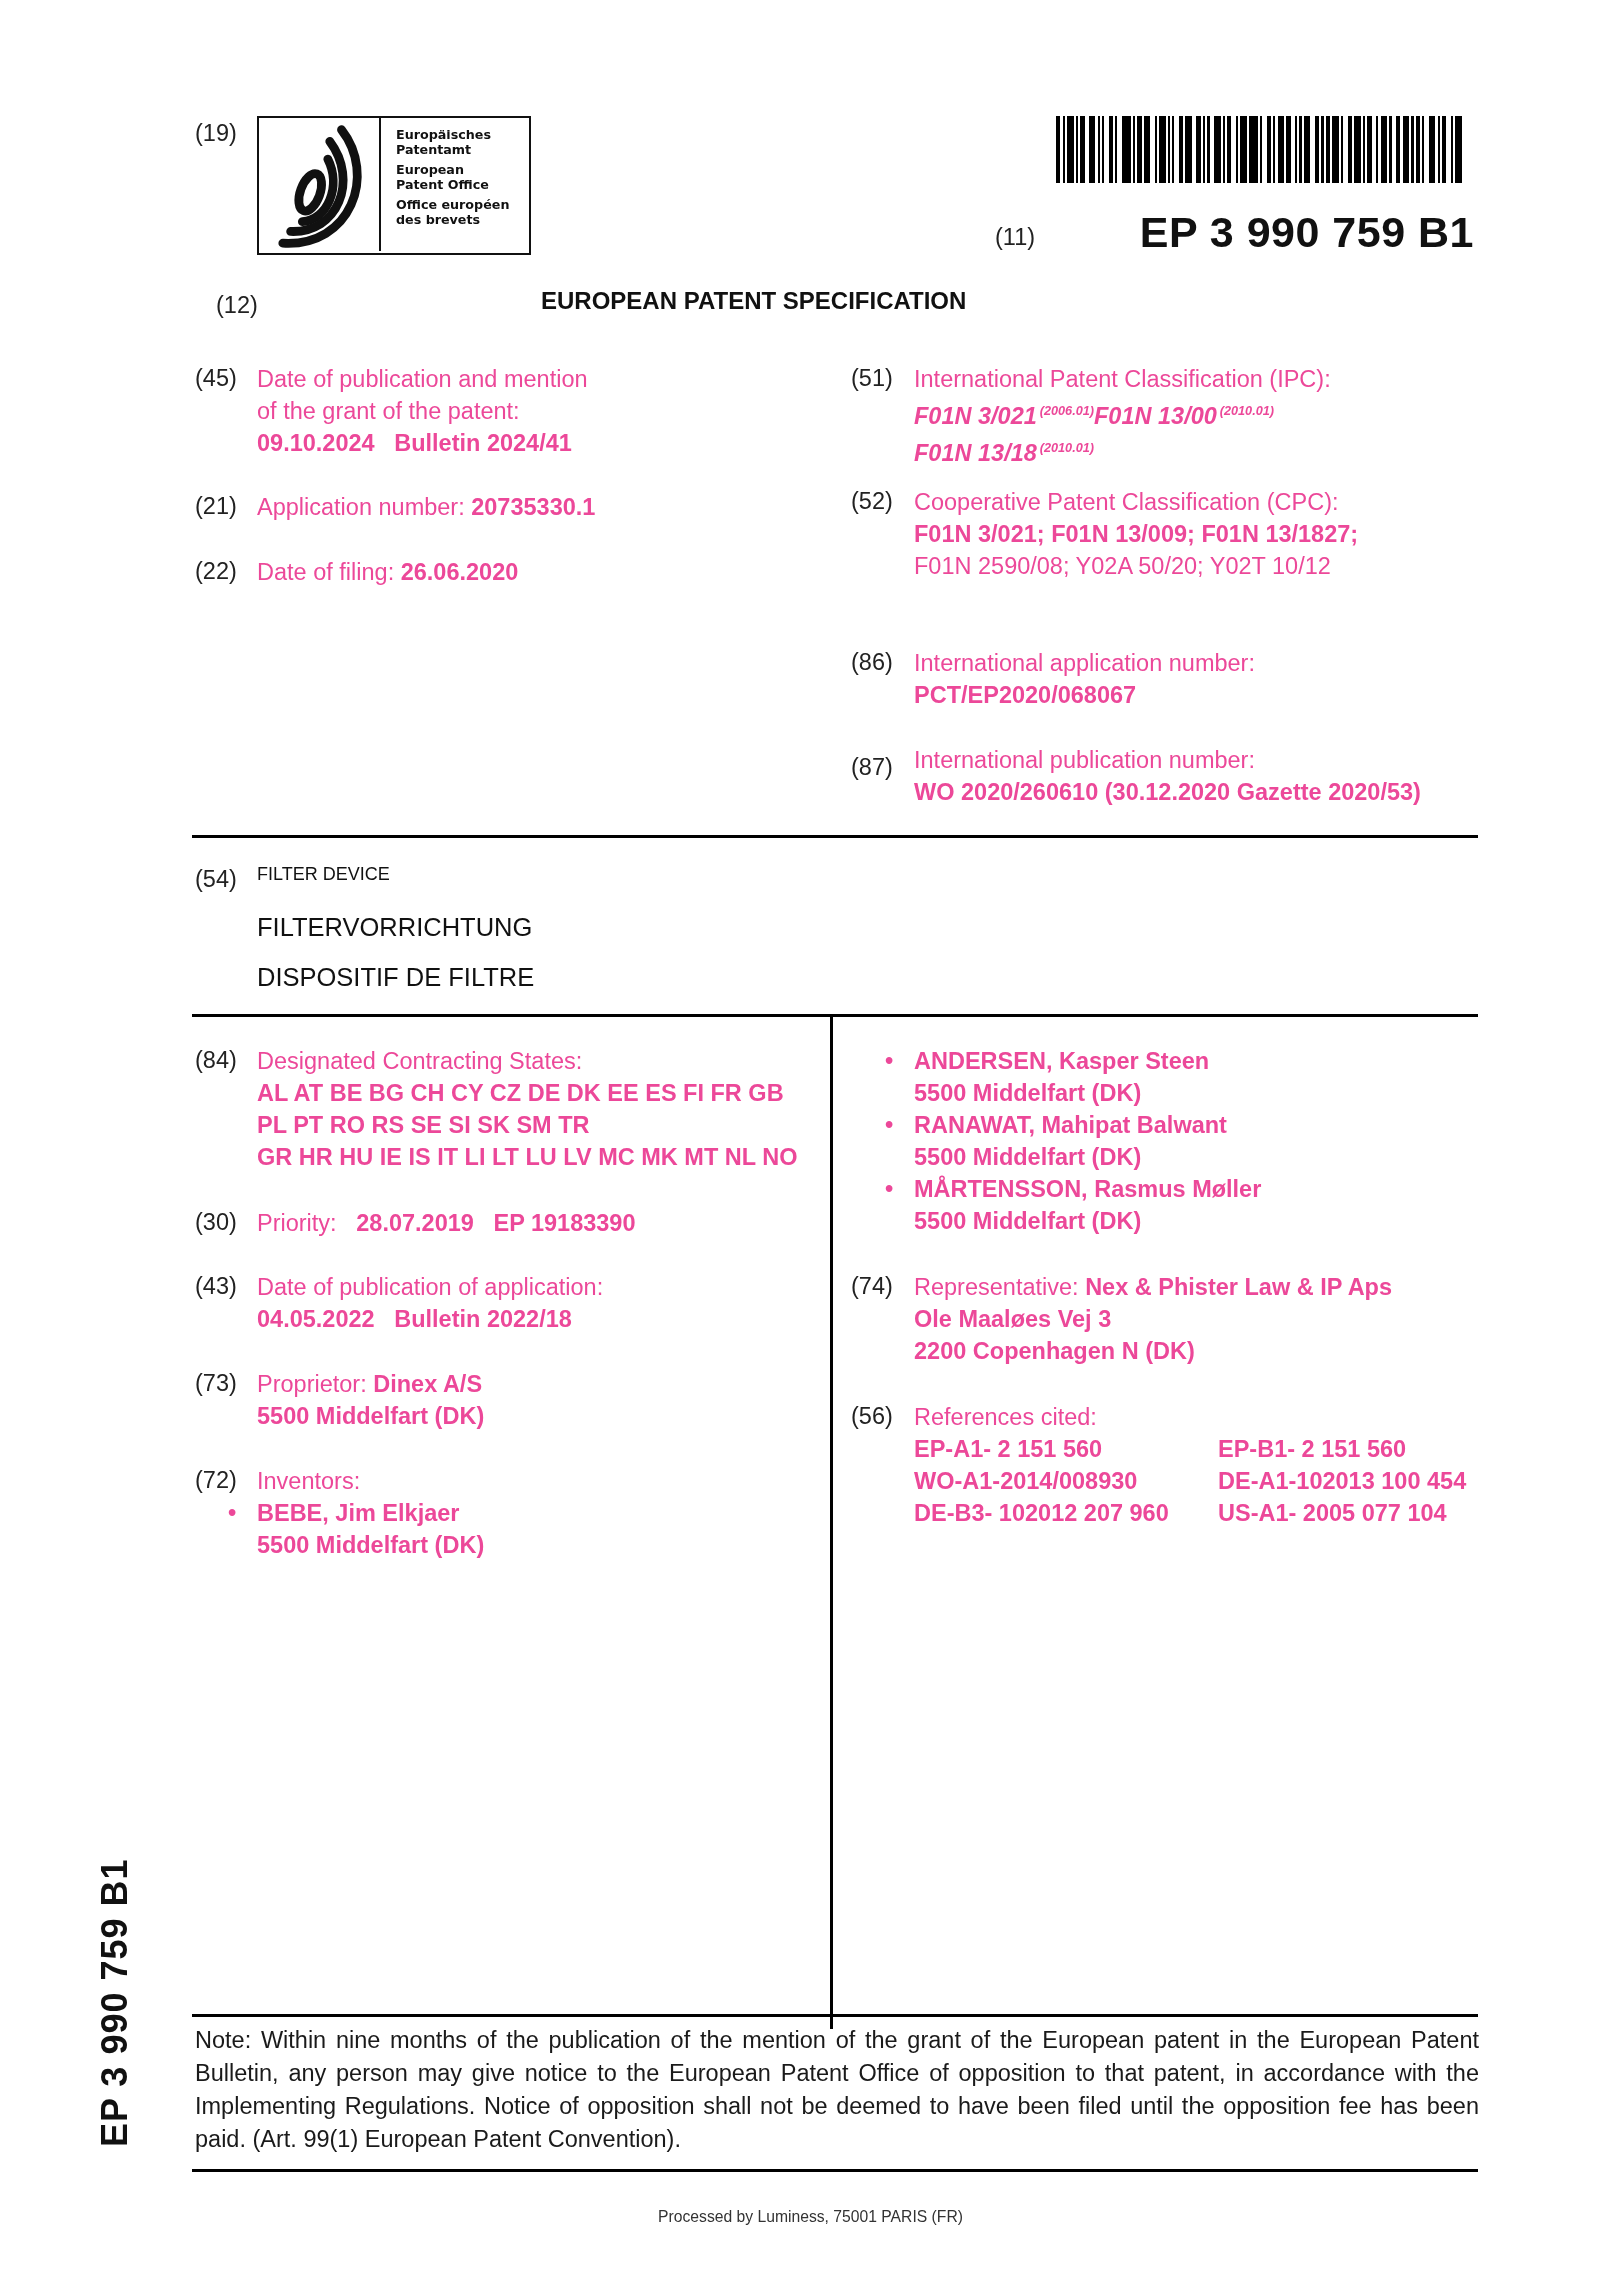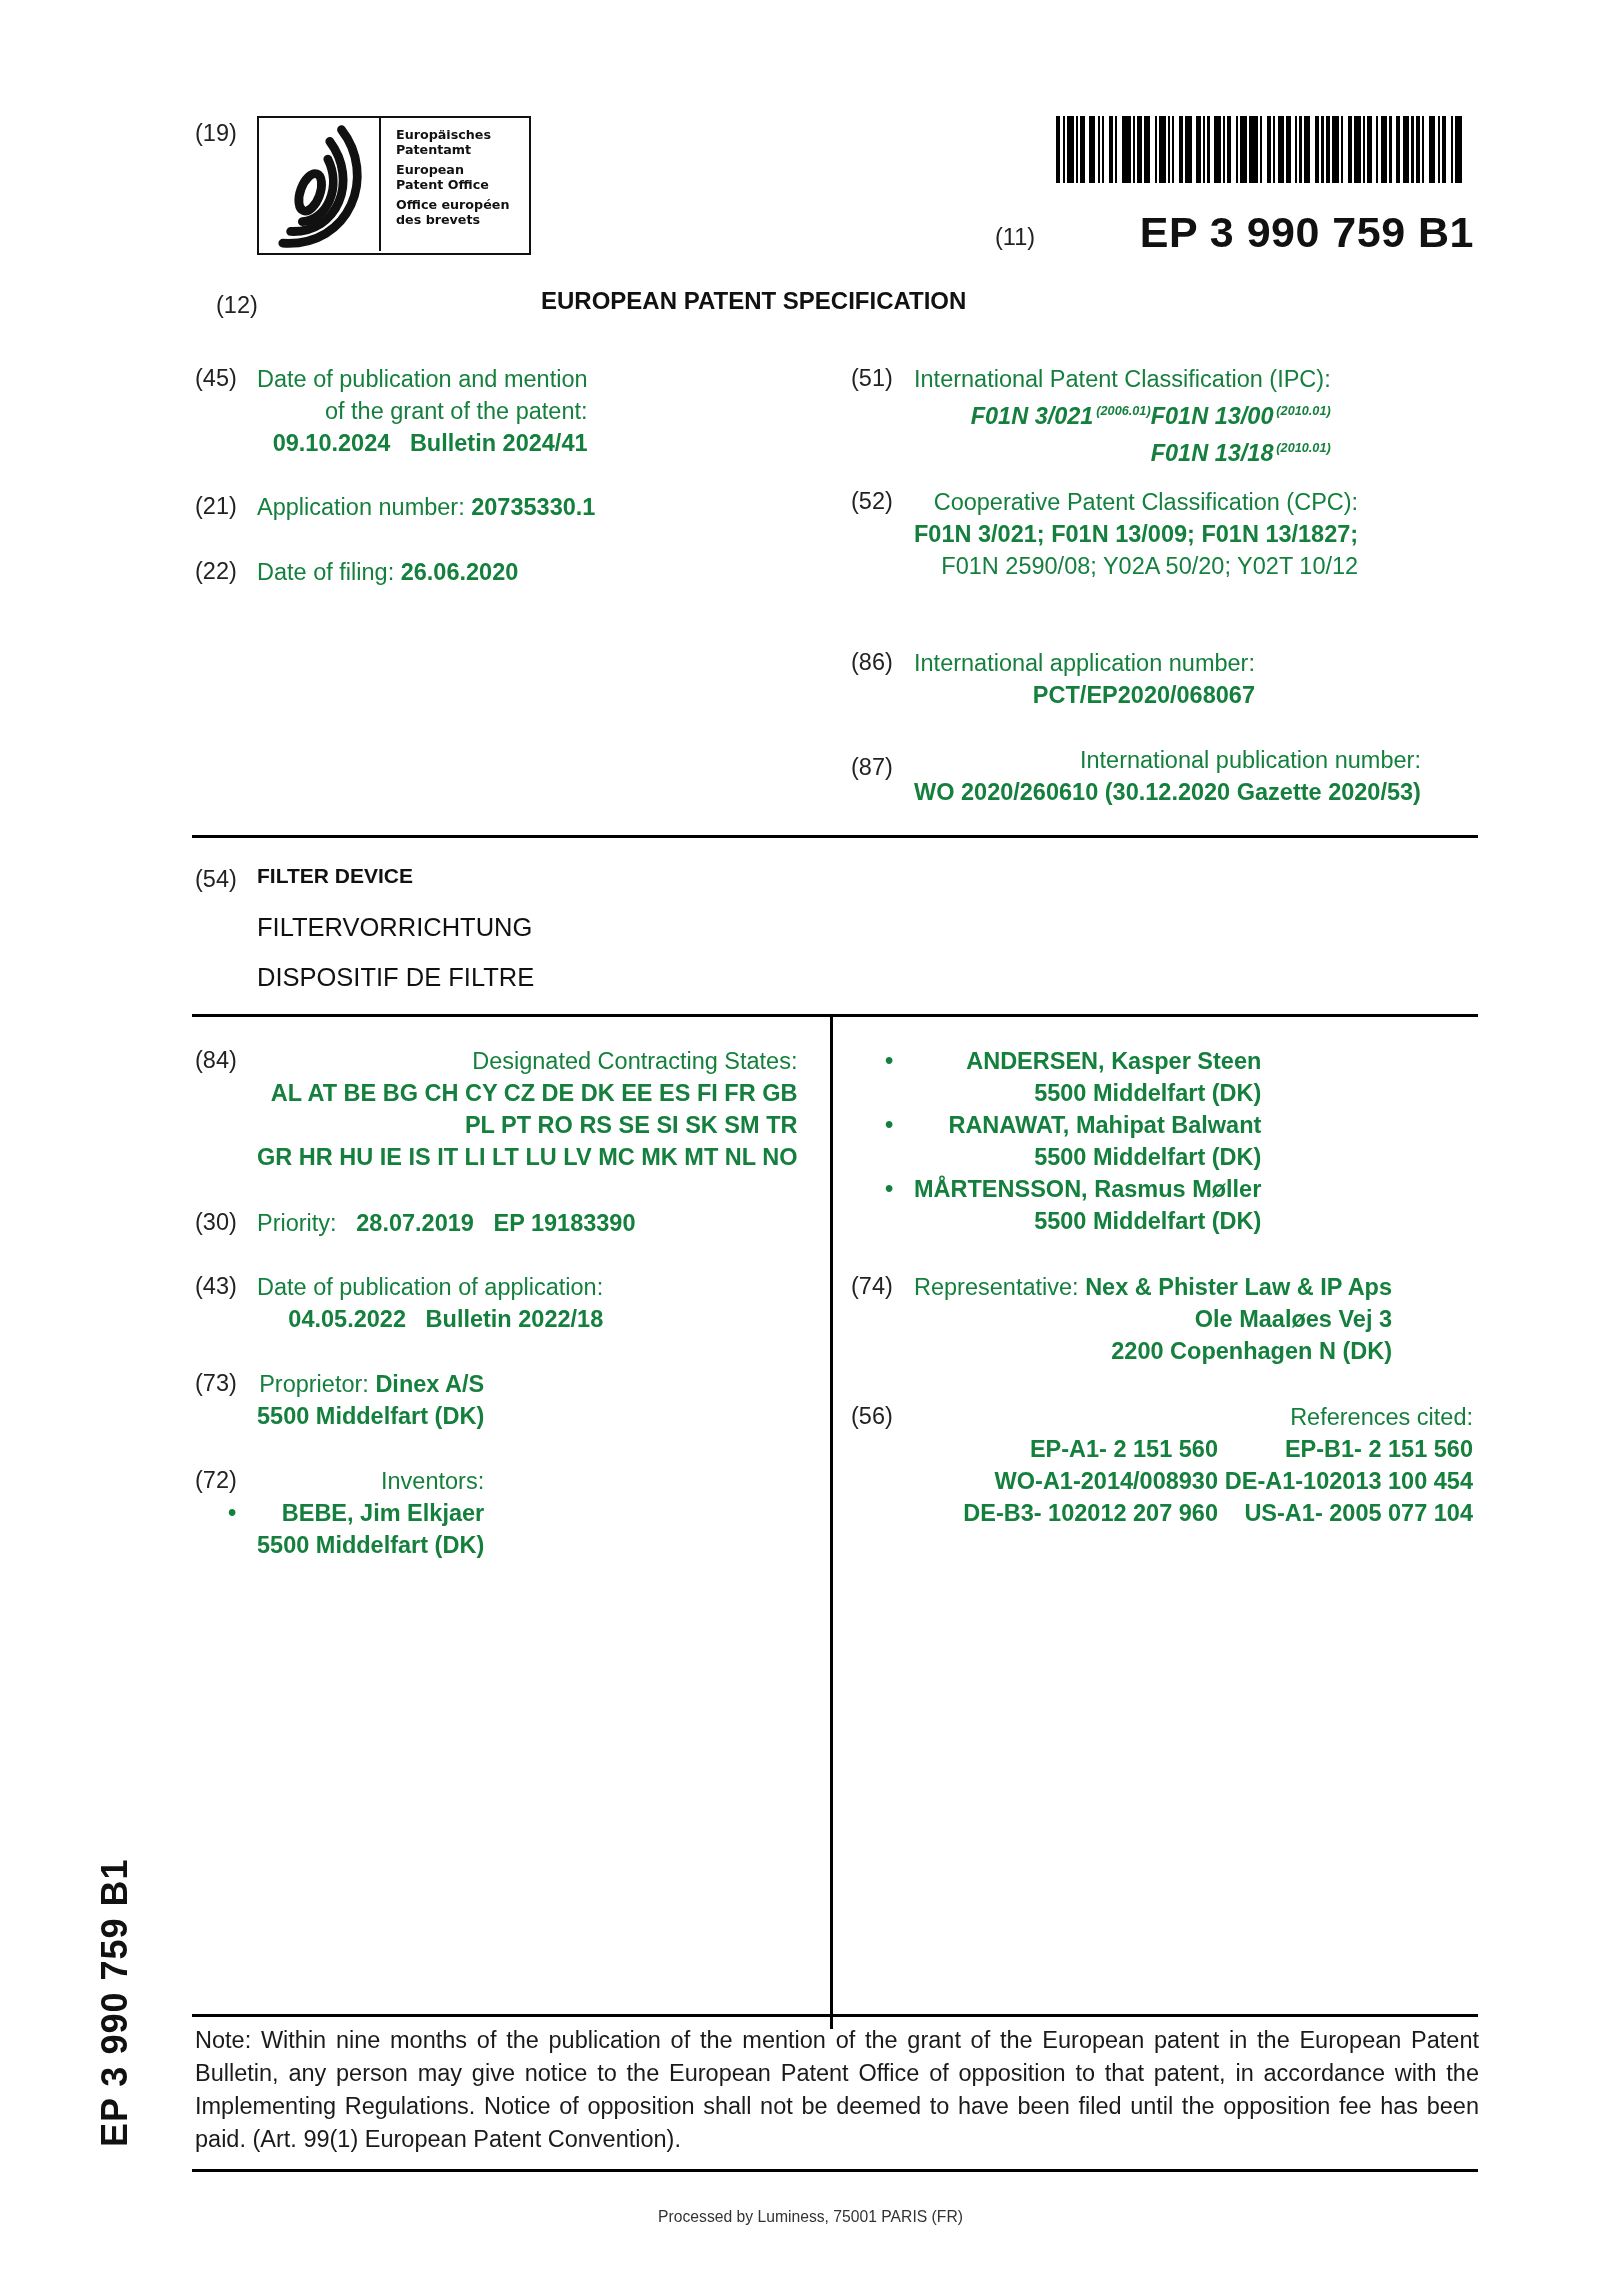--- a/index.html
+++ b/index.html
@@ -1,20 +1,20 @@
 <!DOCTYPE html>
 <html><head>
 <meta charset="utf-8">
 <style>
   html, body { margin: 0; padding: 0; background: #ffffff; }
   body { width: 1621px; height: 2293px; position: relative; overflow: hidden;
          font-family: "Liberation Sans", sans-serif; color: #111; }
   .abs { position: absolute; }
   .inid { position: absolute; font-size: 23.5px; color: #222; }
-  .txt { font-size: 23.5px; line-height: 32px; color: #15803d; text-align: right; }
+  .txt { font-size: 23.5px; line-height: 32px; color: #ec4899; }
   .b { font-weight: bold; }
   .bi { font-weight: bold; font-style: italic; }
   .sup { font-size: 12.7px; font-style: italic; font-weight: bold; vertical-align: super; margin-left: 2.9px; }
   .hline { position: absolute; background: #000; height: 2.9px; left: 192px; width: 1286px; }
   .vline { position: absolute; background: #000; width: 2.9px; left: 830px; top: 1014px; height: 1015px; }
 
   
   .logo-box { position: absolute; left: 257px; top: 116px; width: 274px; height: 139px; border: 2.9px solid #111; box-sizing: border-box; }
   .logo-sym { position: absolute; left: 0; top: 0; width: 120px; height: 133px; border-right: 2.9px solid #111; }
   .logo-text { position: absolute; left: 137px; top: 9.8px; font-size: 12.7px; font-weight: bold; line-height: 14.7px; color: #111; font-family: "DejaVu Sans", sans-serif; }
@@ -225,21 +225,21 @@
 
 <div class="inid" style="left:851px;top:754px;">(87)</div>
 <div class="abs txt" style="left:914px;top:744px;">
   <div>International publication number:</div>
   <div class="b">WO 2020/260610 (30.12.2020 Gazette 2020/53)</div>
 </div>
 
 <div class="hline" style="top:835px;"></div>
 
 <div class="inid" style="left:195px;top:866px;">(54)</div>
-<div class="abs" style="left:257px;top:864px;font-size:21px;font-weight:bold;">FILTER DEVICE</div>
+<div class="abs" style="left:257px;top:864px;font-size:18px;font-weight:normal;">FILTER DEVICE</div>
 <div class="abs" style="left:257px;top:913px;font-size:25.5px;">FILTERVORRICHTUNG</div>
 <div class="abs" style="left:257px;top:963px;font-size:25.5px;">DISPOSITIF DE FILTRE</div>
 
 <div class="hline" style="top:1014px;"></div>
 <div class="vline"></div>
 
 <div class="inid" style="left:195px;top:1047px;">(84)</div>
 <div class="abs txt" style="left:257px;top:1045px;">
   <div>Designated Contracting States:</div>
   <div class="b">AL AT BE BG CH CY CZ DE DK EE ES FI FR GB</div>

